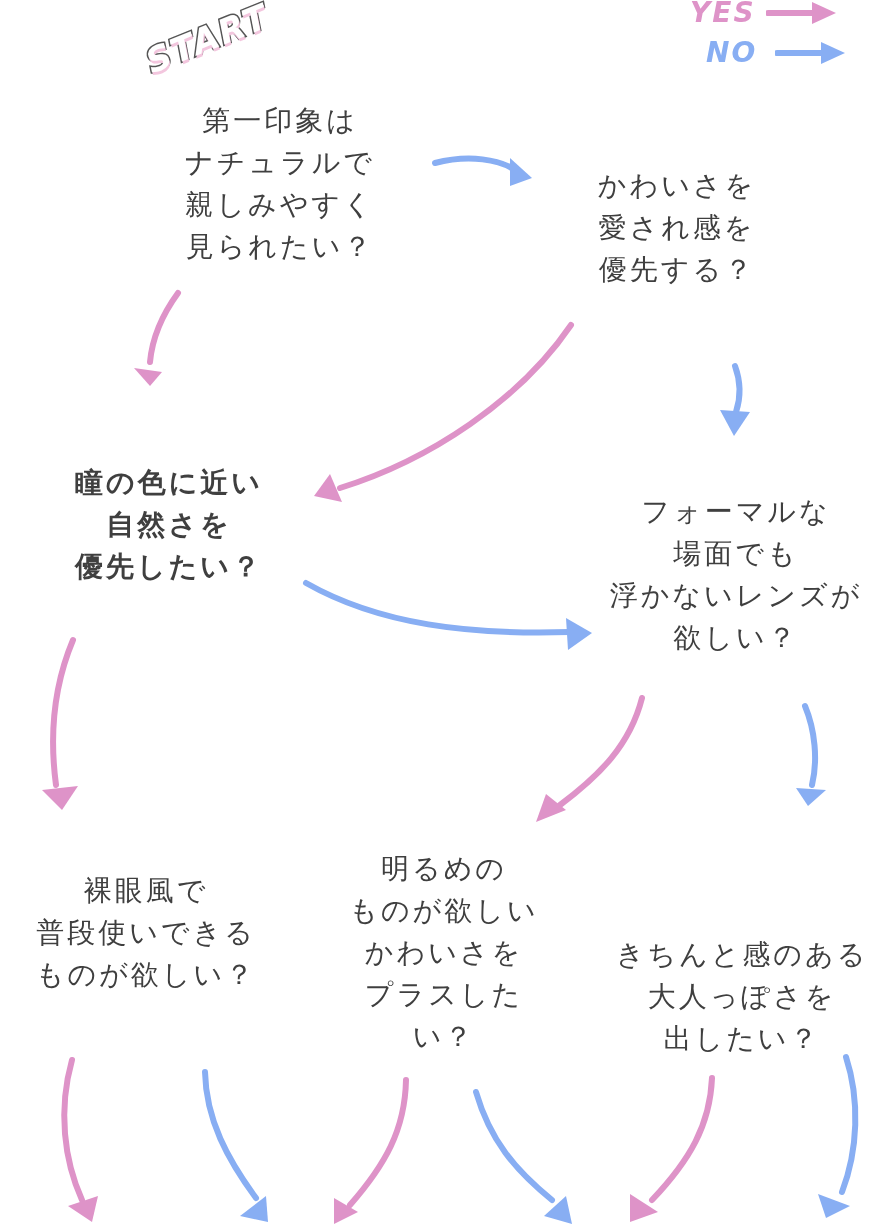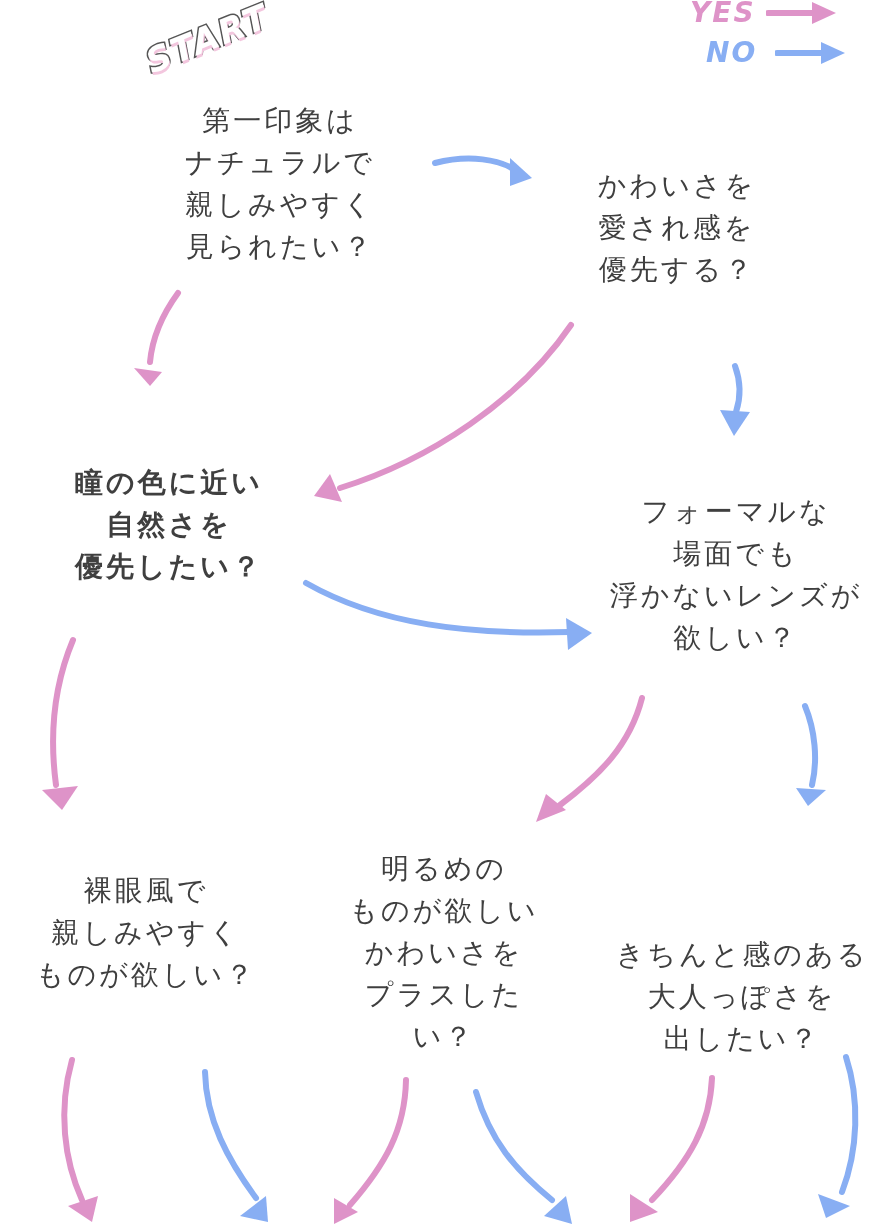--- a/index.html
+++ b/index.html
@@ -42,21 +42,21 @@
 愛され感を
 優先する？</div>
 <div class="q" style="left:56px;top:462px;width:226px;font-weight:bold;">瞳の色に近い
 自然さを
 優先したい？</div>
 <div class="q" style="left:608px;top:491px;width:256px;">フォーマルな
 場面でも
 浮かないレンズが
 欲しい？</div>
 <div class="q" style="left:26px;top:870px;width:240px;">裸眼風で
-親しみやすく
+普段使いできる
 ものが欲しい？</div>
 <div class="q" style="left:338px;top:848px;width:212px;">明るめの
 ものが欲しい
 かわいさを
 プラスしたい？</div>
 <div class="q" style="left:614px;top:902px;width:256px;margin-top:32px;">きちんと感のある
 大人っぽさを
 出したい？</div>
 
 <svg class="arrows" width="883" height="1226">

